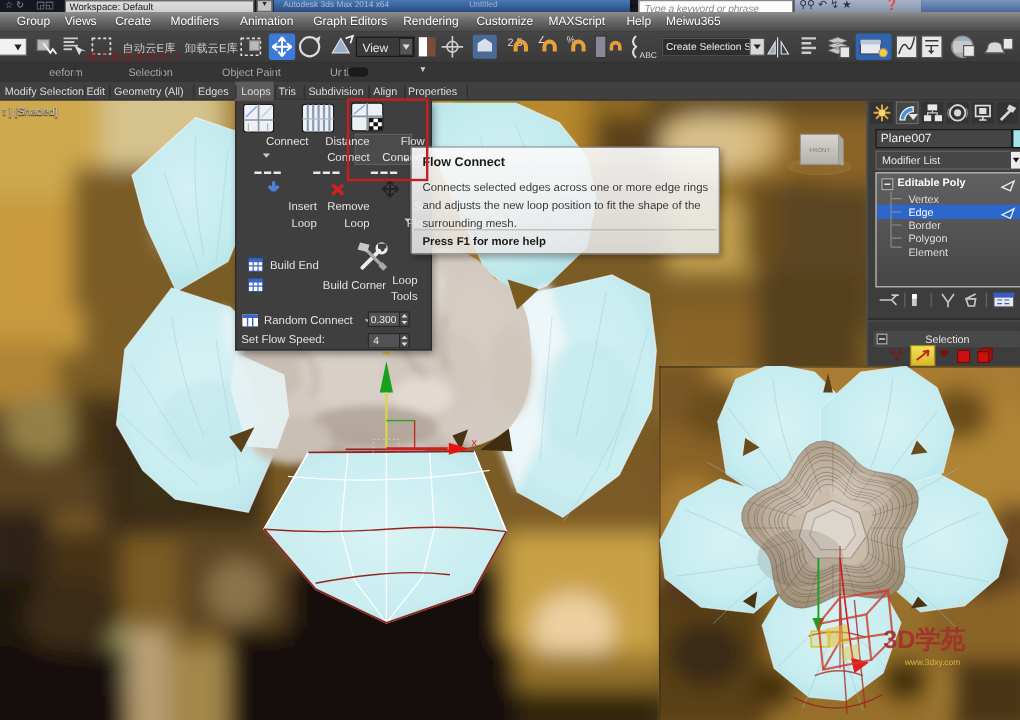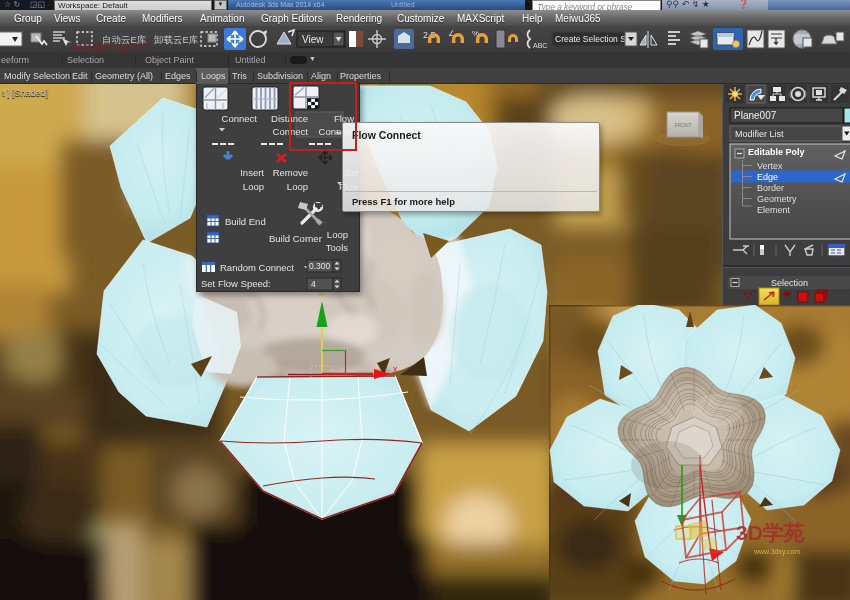--- a/index.html
+++ b/index.html
@@ -5,21 +5,21 @@
 html,body{margin:0;padding:0;background:#000;}
 *{box-sizing:border-box;}
 #screen{position:relative;width:850px;height:600px;overflow:hidden;font-family:"Liberation Sans",sans-serif;background:#222;}
 .abs{position:absolute;}
 
 #titlebar{left:0;top:0;width:850px;height:10px;background:#15181e;}
 #menubar{left:0;top:10px;width:850px;height:16px;background:linear-gradient(#8e8e8e,#6a6a6a 45%,#4a4a4a);}
 #menubar span{position:absolute;top:3px;font-size:10px;color:#fff;text-shadow:0 1px 1px rgba(0,0,0,.55);}
 #toolbar{left:0;top:26px;width:850px;height:26px;background:linear-gradient(#454545,#3a3a3a);}
 #ribtabs{left:0;top:52px;width:850px;height:16px;background:#353535;}
-#ribtabs span{position:absolute;top:3px;font-size:9px;color:#a8a8a8;}
+#ribtabs span{position:absolute;top:3px;font-size:9px;color:#a8a8a8;padding-left:40px;}
 #ribsub{left:0;top:68px;width:850px;height:16px;background:#404040;border-bottom:1px solid #2a2a2a;}
 #ribsub span{position:absolute;top:3px;font-size:9px;color:#dcdcdc;}
 
 #vp{left:0;top:84px;width:850px;height:516px;background:#8a6a30;}
 #vplabel{left:2px;top:88px;font-size:9px;color:#c0c0c0;text-shadow:0 1px 1px #000;z-index:5;}
 
 #panel{left:196px;top:84px;width:164px;height:208px;background:#3f3f3f;border:1px solid #2a2a2a;border-top:none;z-index:20;color:#e2e2e2;font-size:9.5px;box-shadow:2px 3px 6px rgba(0,0,0,.4);}
 #panel .t{position:absolute;text-align:right;width:70px;}
 
 #tooltip{left:342px;top:122px;width:258px;height:90px;background:linear-gradient(rgba(250,250,250,.93),rgba(230,230,230,.88));border:1px solid #8a8a8a;border-radius:2px;z-index:30;box-shadow:2px 3px 5px rgba(0,0,0,.3);}
@@ -465,20 +465,21 @@
     <div class="abs" style="left:28px;top:132px;">Build End</div>
     <div class="abs" style="left:28px;top:149px;padding-left:44px;">Build Corner</div>
     <div class="t" style="left:81px;top:145px;">Loop</div>
     <div class="t" style="left:81px;top:158px;">Tools</div>
     <div class="abs" style="left:23px;top:178px;">Random Connect</div>
     <div class="abs" style="left:4px;top:194px;">Set Flow Speed:</div>
   </div>
 
   <div class="abs" id="tooltip">
     <div class="abs" style="left:9px;top:6px;font-size:10.5px;font-weight:bold;color:#1a1a1a;text-align:right;">Flow Connect</div>
+    <div class="abs" style="left:9px;top:26px;width:250px;font-size:9.5px;line-height:15px;color:#3a3a3a;">Connects selected edges across one or more edge rings and adjusts the new loop position to fit the shape of the surrounding mesh.</div>
     <div class="abs" style="left:2px;top:68px;width:252px;border-top:1px solid #b8b8b8;"></div>
     <div class="abs" style="left:9px;top:73px;font-size:9.5px;font-weight:bold;color:#1a1a1a;">Press F1 for more help</div>
   </div>
   <div class="abs" id="redrect"></div>
 
   <div class="abs" id="cmd">
     <svg class="abs" style="left:0;top:0;" width="128" height="221" viewBox="0 0 128 221">
 
       <g>
         <rect x="2" y="1" width="19" height="18" fill="#333"></rect>
@@ -568,21 +569,21 @@
         <rect x="92" y="209" width="9" height="9" fill="#cc1010" stroke="#7a0808"></rect>
         <path d="M92 209 l3 -3 h9 l-3 3 z M101 218 l3 -3 v-9 l-3 3 z" fill="#991010" stroke="#7a0808" stroke-width=".7"></path>
       </g>
     </svg>
     <span class="abs" style="left:11px;top:26px;font-size:10px;color:#f0f0f0;">Plane007</span>
     <span class="abs" style="left:12px;top:45px;font-size:9px;color:#e8e8e8;">Modifier List</span>
     <span class="abs" style="left:25px;top:63px;font-size:9px;font-weight:bold;color:#fff;">Editable Poly</span>
     <span class="abs" style="left:34px;top:77px;font-size:9px;color:#ddd;">Vertex</span>
     <span class="abs" style="left:34px;top:88px;font-size:9px;color:#fff;">Edge</span>
     <span class="abs" style="left:34px;top:99px;font-size:9px;color:#ddd;">Border</span>
-    <span class="abs" style="left:34px;top:110px;font-size:9px;color:#ddd;">Geometry</span>
+    <span class="abs" style="left:34px;top:110px;font-size:9px;color:#ddd;">Polygon</span>
     <span class="abs" style="left:34px;top:121px;font-size:9px;color:#ddd;">Element</span>
     <span class="abs" style="left:0;top:194px;width:133px;text-align:center;font-size:9px;color:#e4e4e4;">Selection</span>
   </div>
 
   <div class="abs" id="vp2">
   <svg width="301" height="295" viewBox="0 0 301 295">
     <defs>
       <filter id="bk2" x="-20%" y="-20%" width="140%" height="140%">
             <feGaussianBlur stdDeviation="8.5"></feGaussianBlur>
           </filter>

